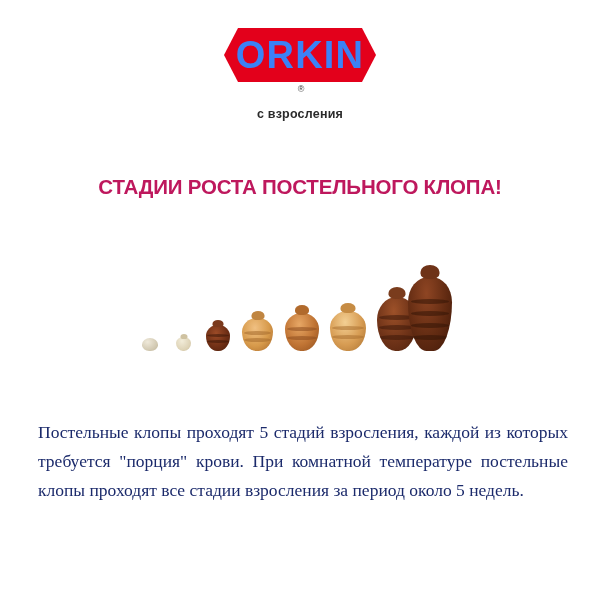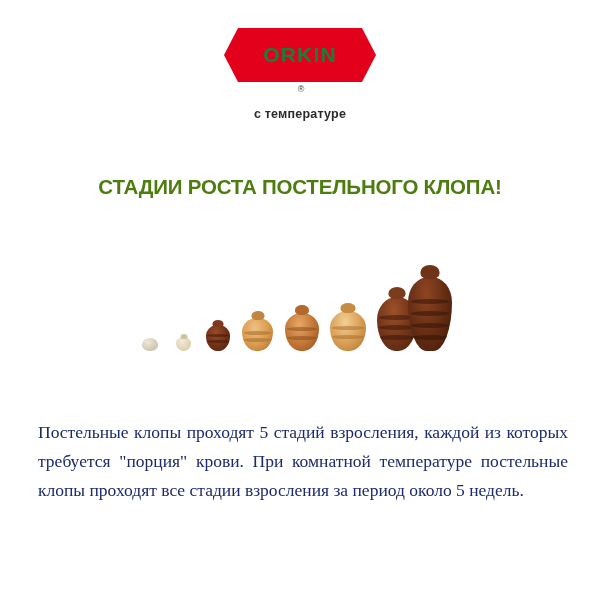--- a/index.html
+++ b/index.html
@@ -40,24 +40,24 @@
     position: absolute;
     left: 0;
     top: 0;
     width: 152px;
     height: 54px;
     background: #e3001b;
     clip-path: polygon(14px 0, 138px 0, 152px 27px, 138px 54px, 14px 54px, 0 27px);
   }
   .logo-text {
     position: relative;
-    color: #15803d;
+    color: #3b82f6;
     font-family: "Liberation Sans", sans-serif;
     font-weight: bold;
-    font-size: 21px;
+    font-size: 38px;
     letter-spacing: 1.2px;
     line-height: 54px;
     z-index: 2;
   }
   .logo-reg {
     font-size: 9px;
     color: #3b3b3b;
     margin-top: 2px;
     margin-left: 2px;
     letter-spacing: 0;
@@ -70,21 +70,21 @@
     font-size: 12.5px;
     color: #2b2b2b;
     line-height: 17px;
     letter-spacing: 0.2px;
   }
 
   
   .headline {
     margin-top: 52px;
     text-align: center;
-    color: #4d7c0f;
+    color: #be185d;
     font-family: "Liberation Sans", sans-serif;
     font-weight: bold;
     font-size: 20.5px;
     letter-spacing: -0.2px;
   }
 
   
   .bug-row {
     margin-top: 42px;
     height: 110px;
@@ -134,21 +134,21 @@
 
 <div class="page">
 
   <div class="logo-block">
     <div class="logo-diamond">
       <div class="shape"></div>
       <div class="logo-text">ORKIN</div>
     </div>
     <div class="logo-reg">®</div>
     <div class="logo-tagline">
-      <div>с температуре</div>
+      <div>с взросления</div>
     </div>
   </div>
 
   <div class="headline">СТАДИИ РОСТА ПОСТЕЛЬНОГО КЛОПА!</div>
 
   <div class="bug-row">
 
     <div class="bug" style="left:142px; width:16px; height:13px;">
       <div class="bug-body" style="background: radial-gradient(ellipse at 35% 30%, #efe9da 0%, #cfc6ae 70%, #b9ae93 100%);
                   border-radius:50% 50% 45% 45%;"></div>

